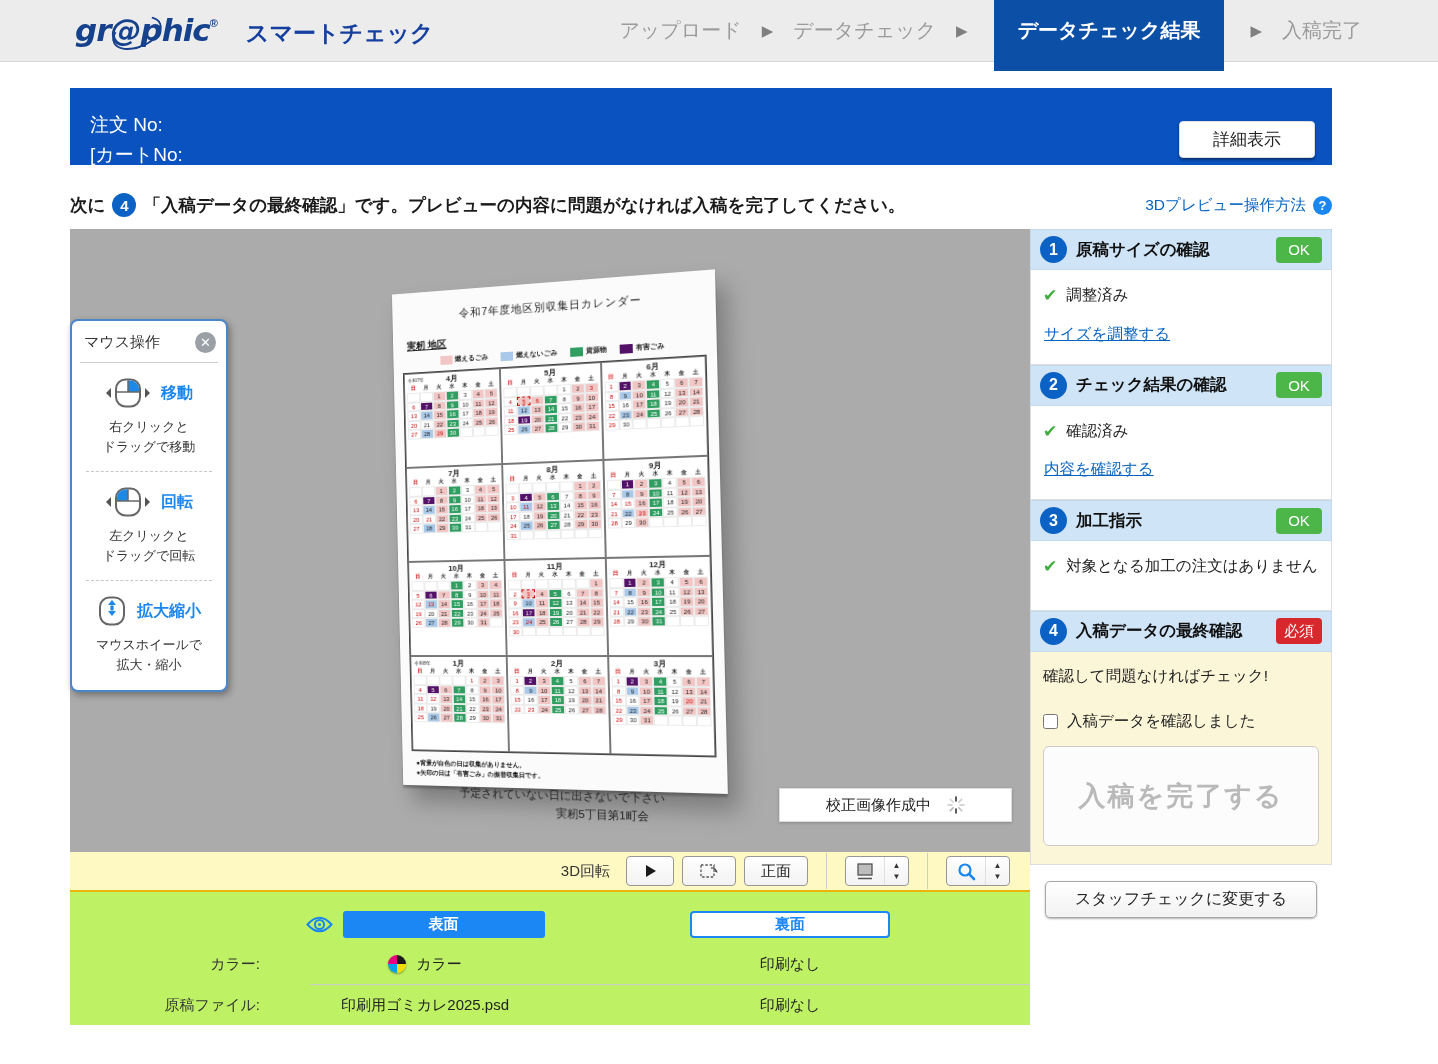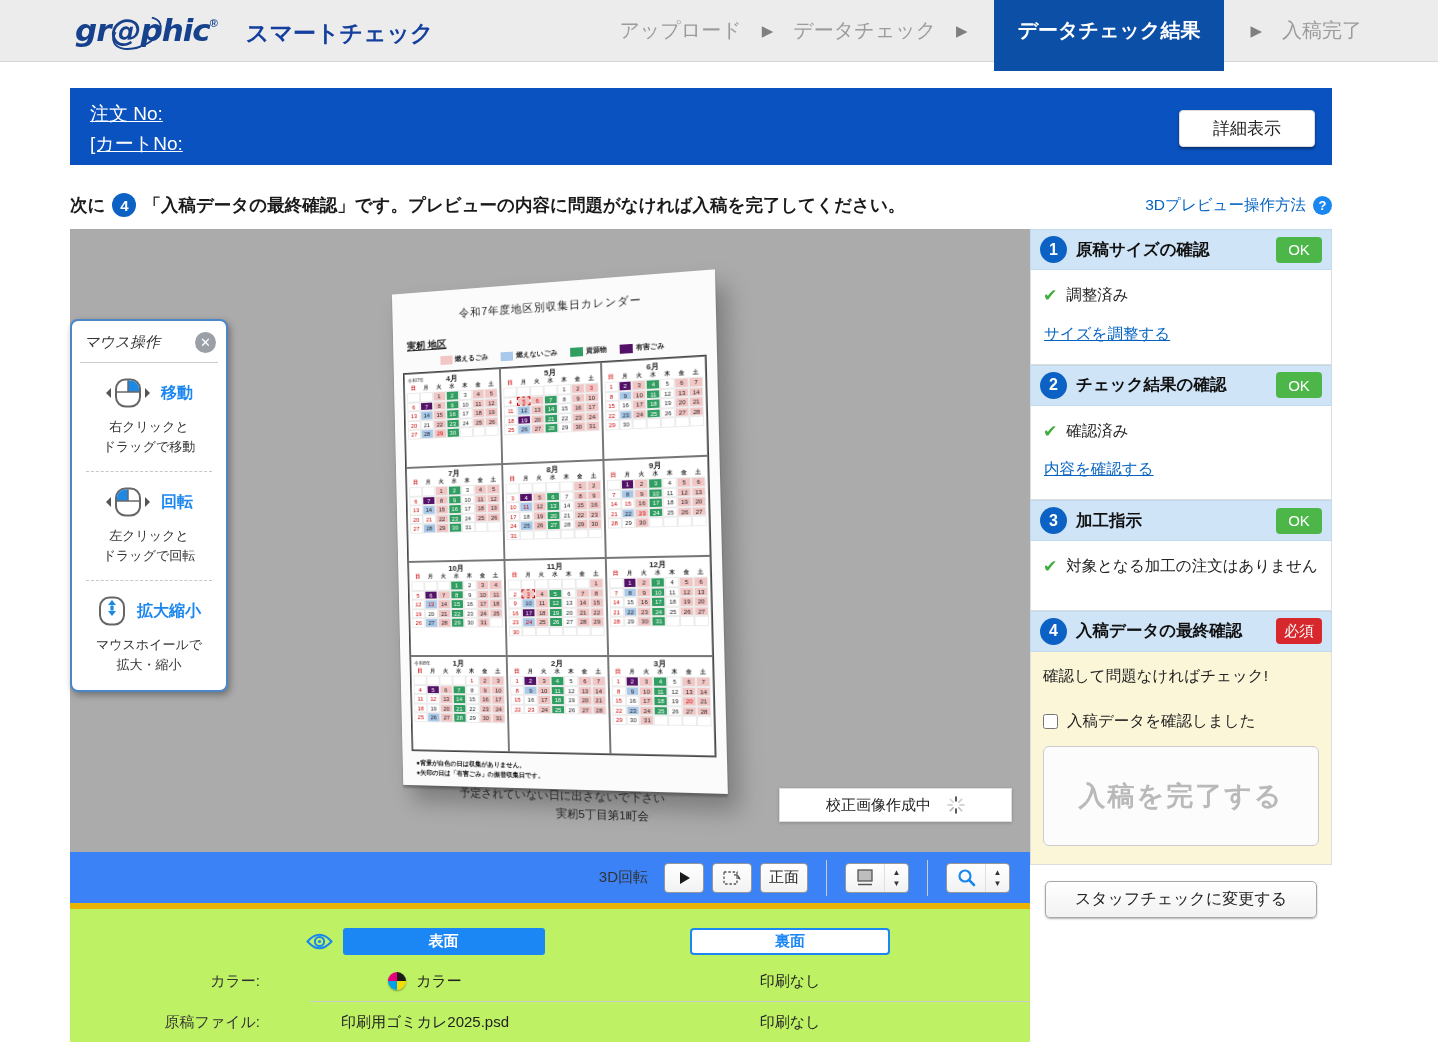--- a/index.html
+++ b/index.html
@@ -12,42 +12,42 @@
   .logo-text { font-family:"DejaVu Sans","Liberation Sans",sans-serif; font-style:italic; font-weight:bold; font-size:31px; color:#16418c; letter-spacing:-1px; }
   .logo-reg { font-size:11px; color:#16418c; font-weight:bold; position:relative; top:-14px; }
   .logo-swoosh { position:absolute; left:36px; top:6px; width:52px; height:30px; border:2.5px solid #16418c; border-radius:50%; transform:rotate(-22deg); border-top-color:transparent; pointer-events:none; }
   .app-name { margin-left:28px; font-weight:bold; font-size:23px; color:#143f9e; }
   .steps { margin-left:auto; height:62px; display:flex; align-items:center; font-size:20px; color:#9b9b9b; padding-right:72px; }
   .step { padding:0 4px; white-space:nowrap; }
   .step-arrow { color:#7f7f7f; font-size:15px; margin:0 16px; }
   .step.active { background:#0b4fa6; color:#fff; font-weight:bold; height:80px; display:flex; align-items:center; padding:0 24px; margin:0 10px; }
 
   
-  .order-bar { margin:26px 0 0 70px; width:1262px; height:77px; background:#0a52c0; color:#fff; display:flex; align-items:flex-start; padding:11px 17px 0 20px;text-decoration:underline; }
+  .order-bar { margin:26px 0 0 70px; width:1262px; height:77px; background:#0a52c0; color:#fff; display:flex; align-items:flex-start; padding:22px 17px 0 20px; }
   .ob-left { font-size:19px; line-height:1.6; }
   .ob-row1 { display:flex; }
   .ob-no { display:inline-block; width:258px; }
   .detail-btn { margin-left:auto; margin-top:11px; width:136px; height:37px; background:#fff; border:1px solid #dcdcdc; border-radius:4px; font-size:17px; color:#222; box-shadow:0 2px 3px rgba(0,0,0,.4); cursor:pointer; font-family:inherit; }
 
   
   .instruction { margin:28px 0 0 70px; width:1262px; display:flex; align-items:center; font-size:17.5px; font-weight:bold; color:#1a1a1a; }
   .num-circle { display:inline-flex; width:24px; height:24px; border-radius:50%; background:#0b62c4; color:#fff; align-items:center; justify-content:center; font-size:15px; margin:0 7px; }
   .ins-right { margin-left:auto; display:flex; align-items:center; font-weight:normal; }
   .help-link { color:#0563c1; font-size:15.5px; text-decoration:none; cursor:pointer; }
   .help-circle { display:inline-flex; width:19px; height:19px; border-radius:50%; background:#1a86f0; color:#fff; align-items:center; justify-content:center; font-size:13px; font-weight:bold; margin-left:7px; }
 
   
   .main { margin:12px 0 0 70px; width:1262px; display:flex; align-items:flex-start; }
   .left-col { width:960px; }
   .preview { height:623px; background:#ababab; position:relative; }
 
   
   .mouse-panel { position:absolute; left:0; top:90px; width:158px; background:#fff; border:2px solid #4a86c8; border-radius:8px; box-shadow:2px 3px 7px rgba(0,0,0,.35); padding:9px 8px 16px; z-index:5; }
   .mp-head { display:flex; align-items:center; justify-content:space-between; padding:2px 2px 9px 4px; border-bottom:1px solid #ccc; }
-  .mp-title { font-size:15px; color:#333;font-style:italic; }
+  .mp-title { font-size:15px; color:#333; }
   .mp-close { width:21px; height:21px; border-radius:50%; background:#9aa0a6; color:#fff; display:flex; align-items:center; justify-content:center; font-size:13px; cursor:pointer; }
   .mp-item { margin-top:15px; text-align:center; }
   .mp-row { display:flex; align-items:center; justify-content:center; gap:10px; }
   .mp-label { font-size:16px; font-weight:bold; color:#1a86f0; }
   .mp-desc { font-size:13px; color:#333; line-height:1.5; margin-top:9px; }
   .mp-sep { border-top:1px dashed #c8c8c8; margin:15px 6px 0; }
 
   
   .sheet { position:absolute; left:318px; top:53px; width:332px; height:507px; background:#fbfbfb; transform:perspective(1100px) rotateY(-13deg) rotateZ(-1.4deg); box-shadow:10px 16px 22px rgba(0,0,0,.28), 0 3px 2px rgba(0,0,0,.25); padding-top:17px; }
   .sheet-title { text-align:center; font-size:11px; color:#222; letter-spacing:1px; }
@@ -71,23 +71,23 @@
   .day.hz { background:#541168; color:#fff; }
   .day.dashed { outline:1px dashed #cc0000; outline-offset:-1px; background:#f2c6c4; }
   .notes { margin:7px 0 0 15px; font-size:6.5px; font-weight:bold; color:#111; line-height:1.6; }
   .sheet-warning { text-align:center; font-size:11.5px; color:#222; margin-top:6px; }
   .sheet-org { text-align:center; font-size:11.5px; color:#222; margin-top:3px; transform:translateX(42px); }
 
   
   .status-box { position:absolute; right:18px; bottom:30px; width:233px; height:34px; background:#fff; border:1px solid #ddd; display:flex; align-items:center; justify-content:center; gap:16px; font-size:15px; color:#222; box-shadow:0 1px 3px rgba(0,0,0,.2); }
 
   
-  .view-toolbar { height:57px; background:#3b82f6; display:flex; align-items:center; justify-content:flex-end; gap:8px; padding-right:20px; border-bottom:6px solid #eab308; }
+  .view-toolbar { height:40px; background:#fef9c3; display:flex; align-items:center; justify-content:flex-end; gap:8px; padding-right:20px; border-bottom:2px solid #eab308; }
   .vt-label { font-size:15px; color:#333; margin-right:8px; }
-  .vt-btn { height:30px; min-width:40px; border:1px solid #979797; border-radius:4px; background:linear-gradient(#fff,#f2f2f2); display:flex; align-items:center; justify-content:center; font-size:15px; color:#222; cursor:pointer; font-family:inherit; padding:0 8px; }
+  .vt-btn { height:30px; min-width:40px; border:1px solid #979797; border-radius:4px; background:linear-gradient(#fff,#f2f2f2); display:flex; align-items:center; justify-content:center; font-size:15px; color:#222; cursor:pointer; font-family:inherit; padding:0 16px; }
   .vt-div { width:1px; height:36px; background:#ccc; margin:0 10px; }
   .spin-ctl { display:flex; border:1px solid #979797; border-radius:4px; background:linear-gradient(#fff,#f2f2f2); height:30px; overflow:hidden; cursor:pointer; }
   .spin-icon { width:38px; display:flex; align-items:center; justify-content:center; }
   .spin-arrows { width:24px; display:flex; flex-direction:column; align-items:center; justify-content:center; gap:2px; font-size:8px; color:#333; border-left:1px solid #e0e0e0; }
 
   
   .compare { background:#bef264; padding-top:12px; }
   .cmp-grid { display:grid; grid-template-columns:190px 330px 400px; align-items:center; }
   .cmp-label { text-align:right; font-size:15px; color:#333; }
   .cmp-cell { display:flex; align-items:center; justify-content:center; gap:10px; font-size:15px; color:#222; height:40px; }

